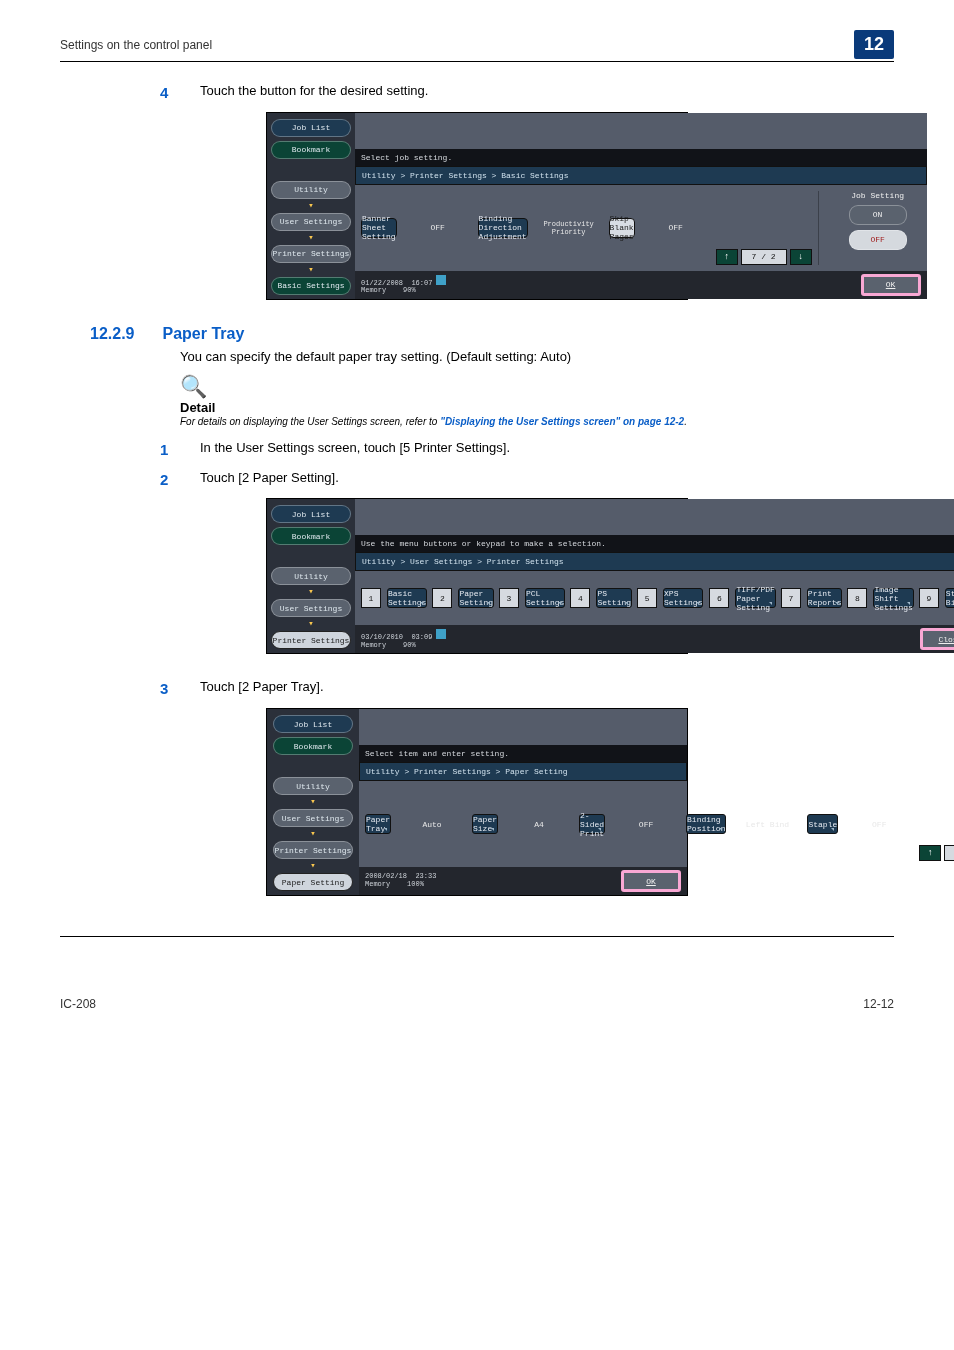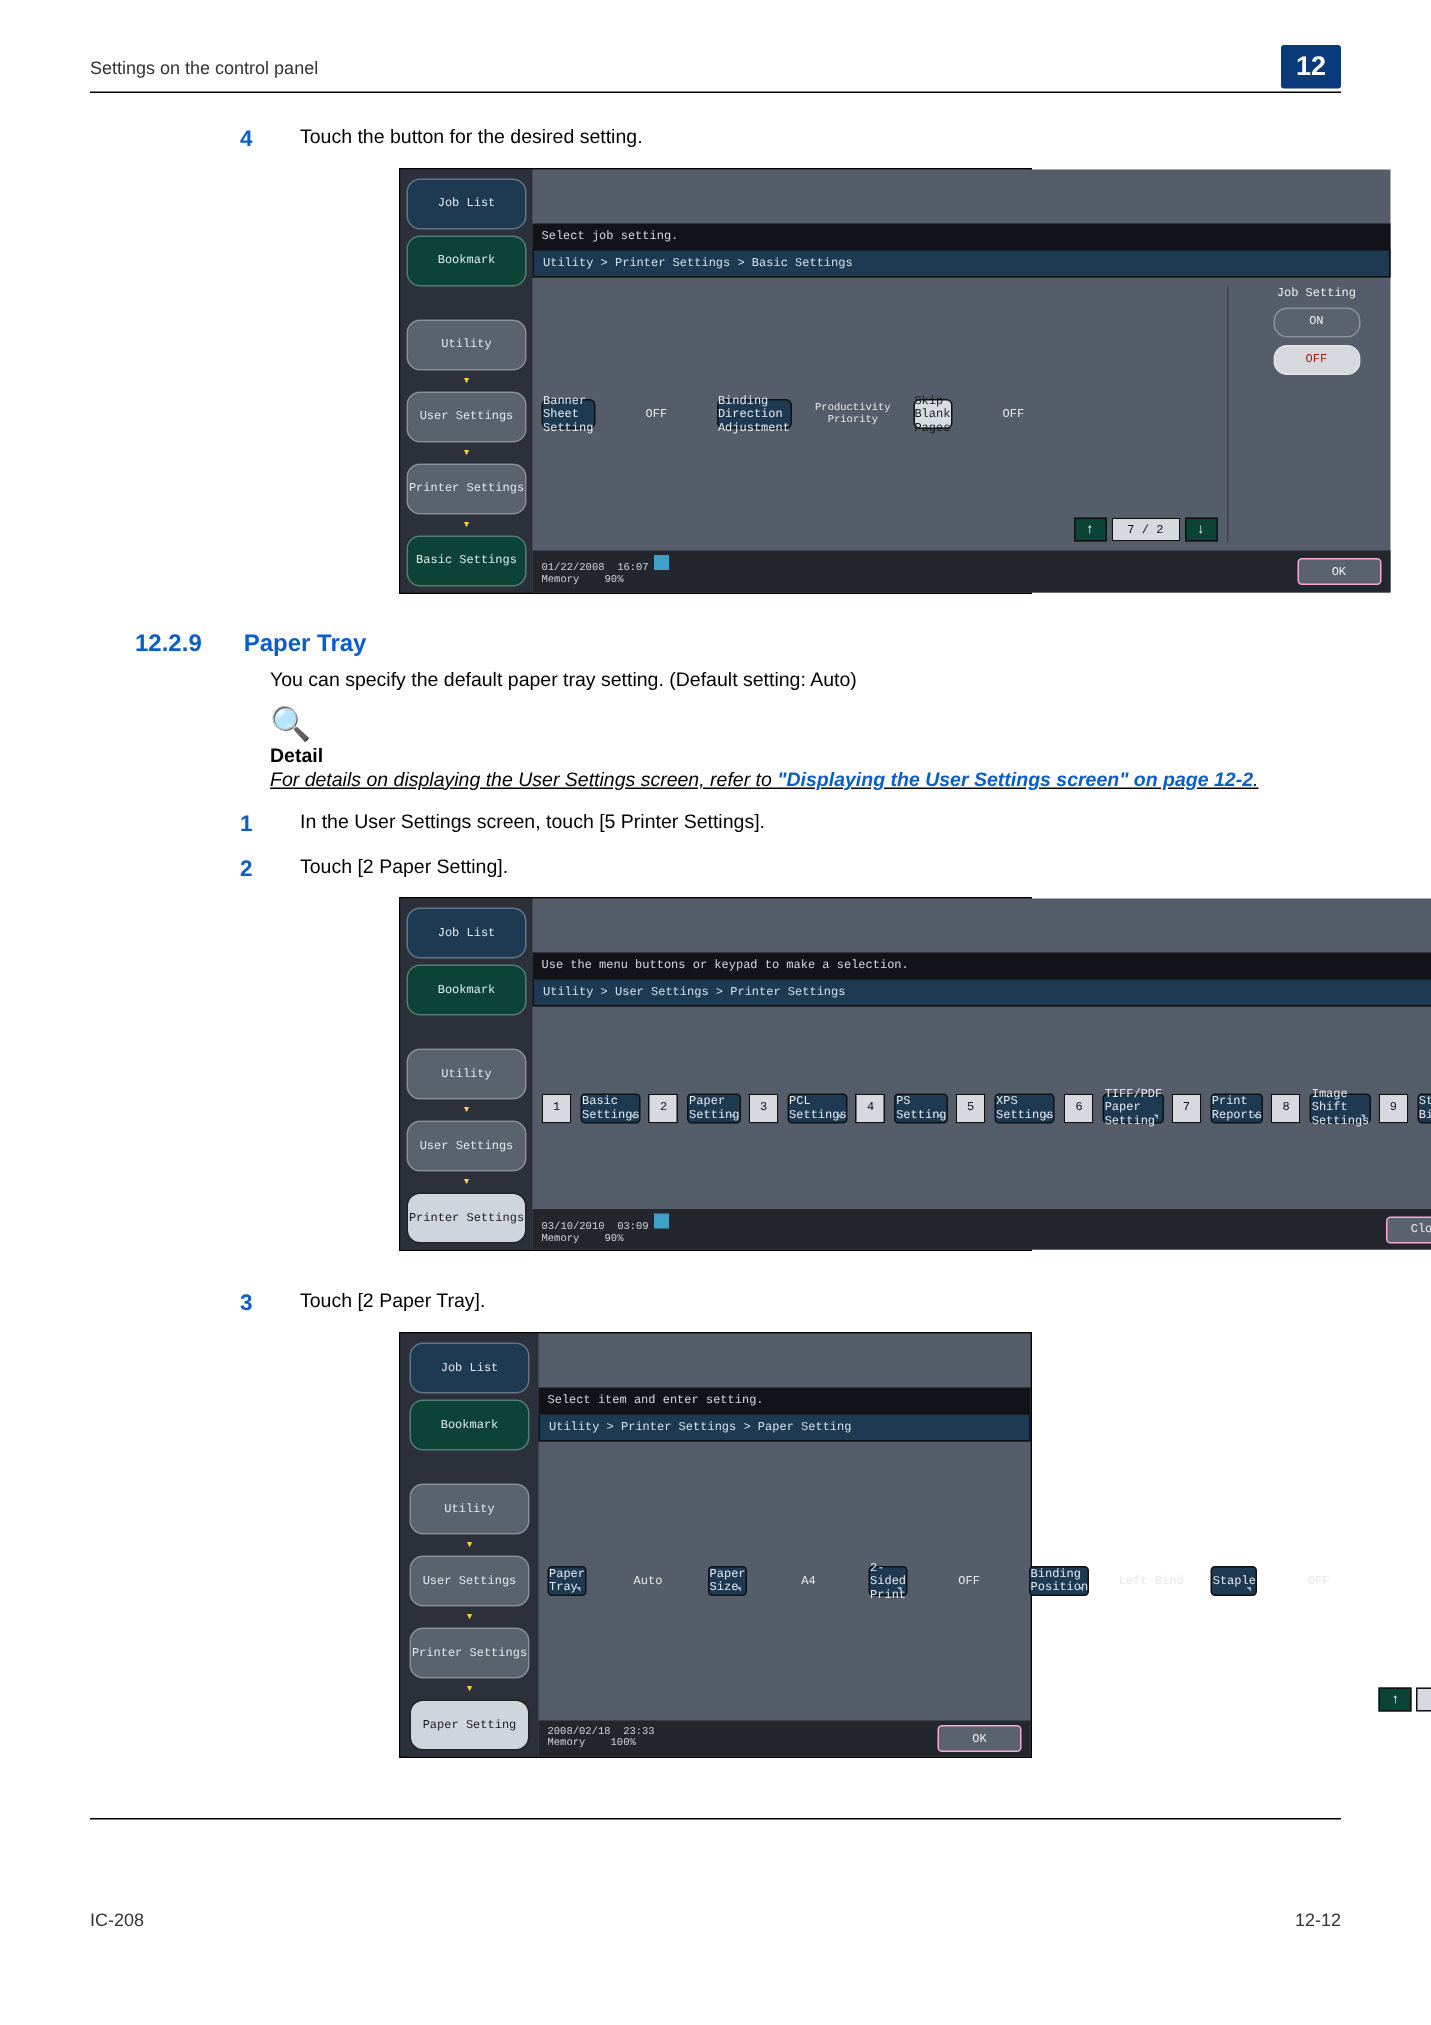--- a/index.html
+++ b/index.html
@@ -66,23 +66,22 @@
     font-size: 22px;
     color: #555;
     margin-left: 0px;
   }
   .detail-label {
     font-weight: bold;
     font-size: 13px;
   }
   .detail-text {
     font-style: italic;
-    font-size: 13px;
+    font-size: 10px;
     line-height: 1.4;
-    text-decoration: underline;
   }
   .link-text {
     color: #0a5ec7;
     font-weight: bold;
   }
   
   .panel {
     width: 420px;
     margin: 6px auto 24px auto;
     background: #3a3f4a;
@@ -104,21 +103,21 @@
   }
   .panel-right {
     flex: 1;
     background: #555c6a;
     padding: 0;
     display: flex;
     flex-direction: column;
   }
   .pill {
     width: 80px;
-    height: 34px;
+    height: 18px;
     border-radius: 9px;
     display: flex;
     align-items: center;
     justify-content: center;
     font-size: 8px;
     border: 1px solid rgba(255,255,255,0.3);
     box-sizing: border-box;
   }
   .pill-dark   { background: #1e3a52; color:#dfe8ee; }
   .pill-green  { background: #0b4436; color:#dfe8ee; }
@@ -212,21 +211,21 @@
     display:flex;align-items:center;justify-content:center;
     font-size:8px; border:1px solid rgba(255,255,255,0.3);
   }
   .statusbar {
     background:#23262d;
     padding:3px 6px;
     display:flex; justify-content:space-between; align-items:center;
     font-size:7px; color:#cdd2d8;
   }
   .stat-btn{
-    width:54px;height:16px;border-radius:3px;background:#5a626e;border:1px solid #f9a8d4;color:#eee;display:flex;align-items:center;justify-content:center;font-size:8px;
+    width:54px;height:16px;border-radius:3px;background:#5a626e;border:3px solid #f9a8d4;color:#eee;display:flex;align-items:center;justify-content:center;font-size:8px;text-decoration:underline;
   }
   .status-left{display:flex;flex-direction:column;line-height:1.1}
   .footer-row {
     display:flex; justify-content:space-between; font-size:12px; color:#333;
     margin-top: 60px;
   }
   .footer-rule { border:none; border-top:1px solid #000; margin:40px 0 2px 0; }
   .links-icon{width:10px;height:10px;background:#3fa1c8;display:inline-block;margin-left:4px;}
 </style>
 </head>

